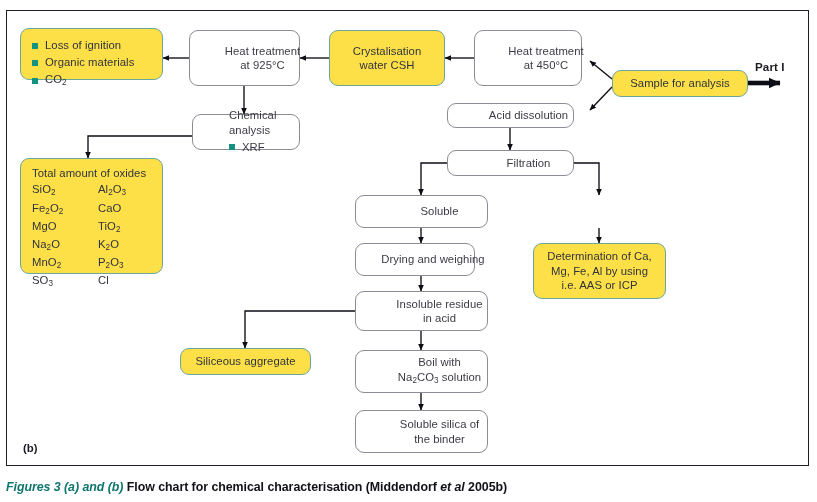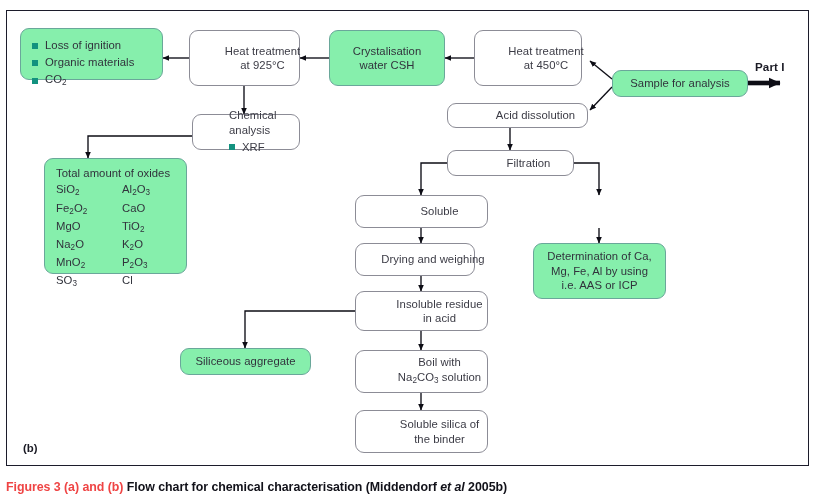--- a/index.html
+++ b/index.html
@@ -58,21 +58,21 @@
     line-height: 14.4px;
     letter-spacing: 0.05px;
     z-index: 3;
   }
   .node.plain {
     background: #ffffff;
     border: 1.1px solid #8c8c96;
     padding-left: 36px;
   }
   .node.teal {
-    background: #86efac;
+    background: #fde047;
     border: 1.1px solid #6aa79a;
     color: #31333c;
   }
   .node .ln { display: block; white-space: nowrap; }
 
   
   .node.listbox {
     align-items: flex-start;
     justify-content: flex-start;
     text-align: left;
@@ -100,21 +100,20 @@
     text-align: left;
   }
   .node.analysisbox .title { margin-bottom: 2px; }
 
   
   .node.oxides {
     align-items: flex-start;
     justify-content: flex-start;
     text-align: left;
     padding: 7px 0 0 11px;
-    margin-left: 24px;
   }
   .oxides-title { margin-bottom: 2px; white-space: nowrap; }
   .oxides-grid {
     display: grid;
     grid-template-columns: 60px auto;
     row-gap: 0px;
     column-gap: 6px;
     line-height: 15.4px;
   }
   .oxides-grid span { white-space: nowrap; }
@@ -145,21 +144,21 @@
     position: absolute;
     left: 6px;
     top: 480px;
     width: 800px;
     font-size: 12.4px;
     font-weight: bold;
     color: #111119;
     white-space: nowrap;
     letter-spacing: -0.05px;
   }
-  .caption .cap-head { color: #ef4444; }
+  .caption .cap-head { color: #0f766e; font-style: italic; }
   .caption .cap-ital { font-style: italic; }
 </style>
 </head>
 <body>
 
 <div id="figure-root">
 
   <div class="frame"></div>
 
   <svg class="connectors" viewBox="0 0 817 470" width="817" height="470">
@@ -241,21 +240,21 @@
     <span class="ln">Heat treatment</span>
     <span class="ln">at 450°C</span>
   </div>
 
   <div class="node teal" style="left:612px; top:70px; width:136px; height:27px;">
     <span class="ln">Sample for analysis</span>
   </div>
 
   <div class="part-label" style="left:755px; top:60px;">Part I</div>
 
-  <div class="node plain" style="left:447px; top:103px; width:141px; height:25px;">
+  <div class="node plain" style="left:447px; top:103px; width:127px; height:25px;">
     <span class="ln">Acid dissolution</span>
   </div>
 
   <div class="node plain analysisbox" style="left:192px; top:114px; width:108px; height:36px;">
     <span class="title">Chemical analysis</span>
     <span class="bullet-row">
       <span class="sq"></span>
       <span>XRF</span>
     </span>
   </div>

